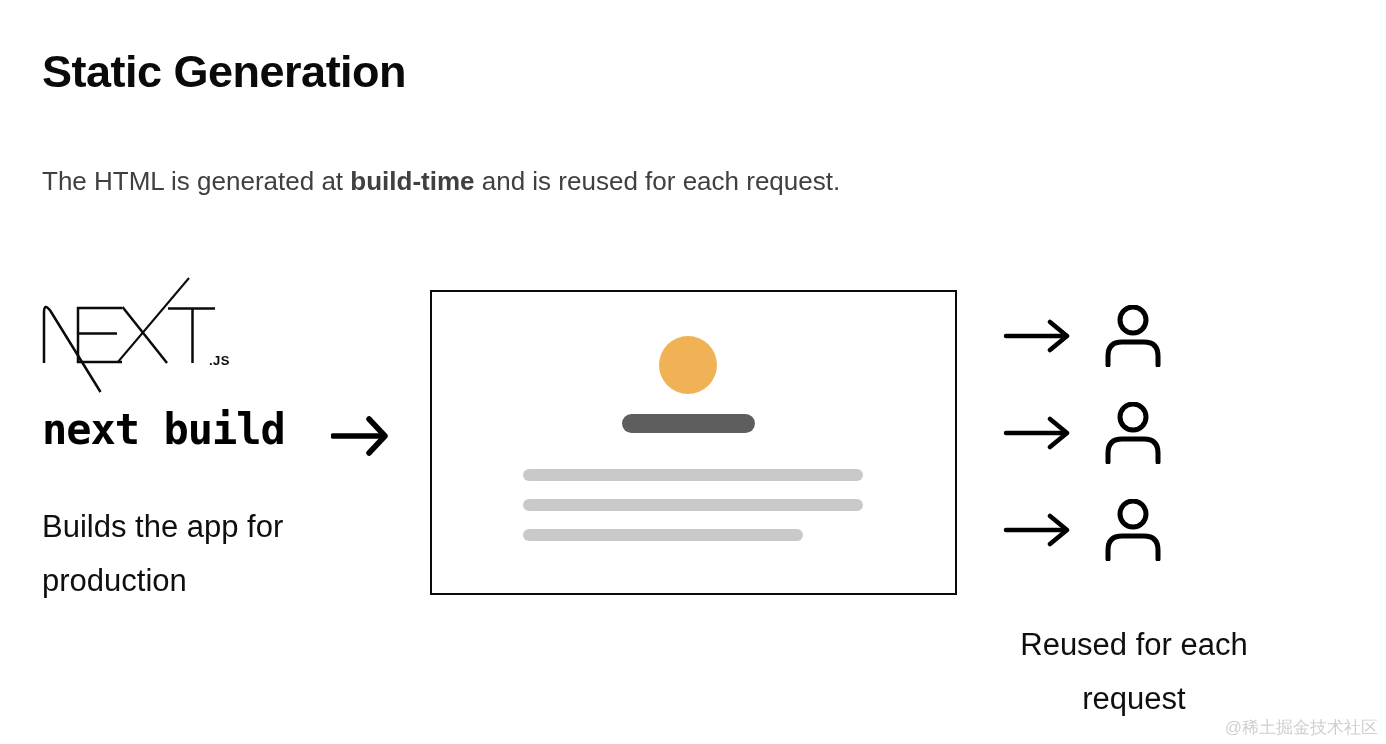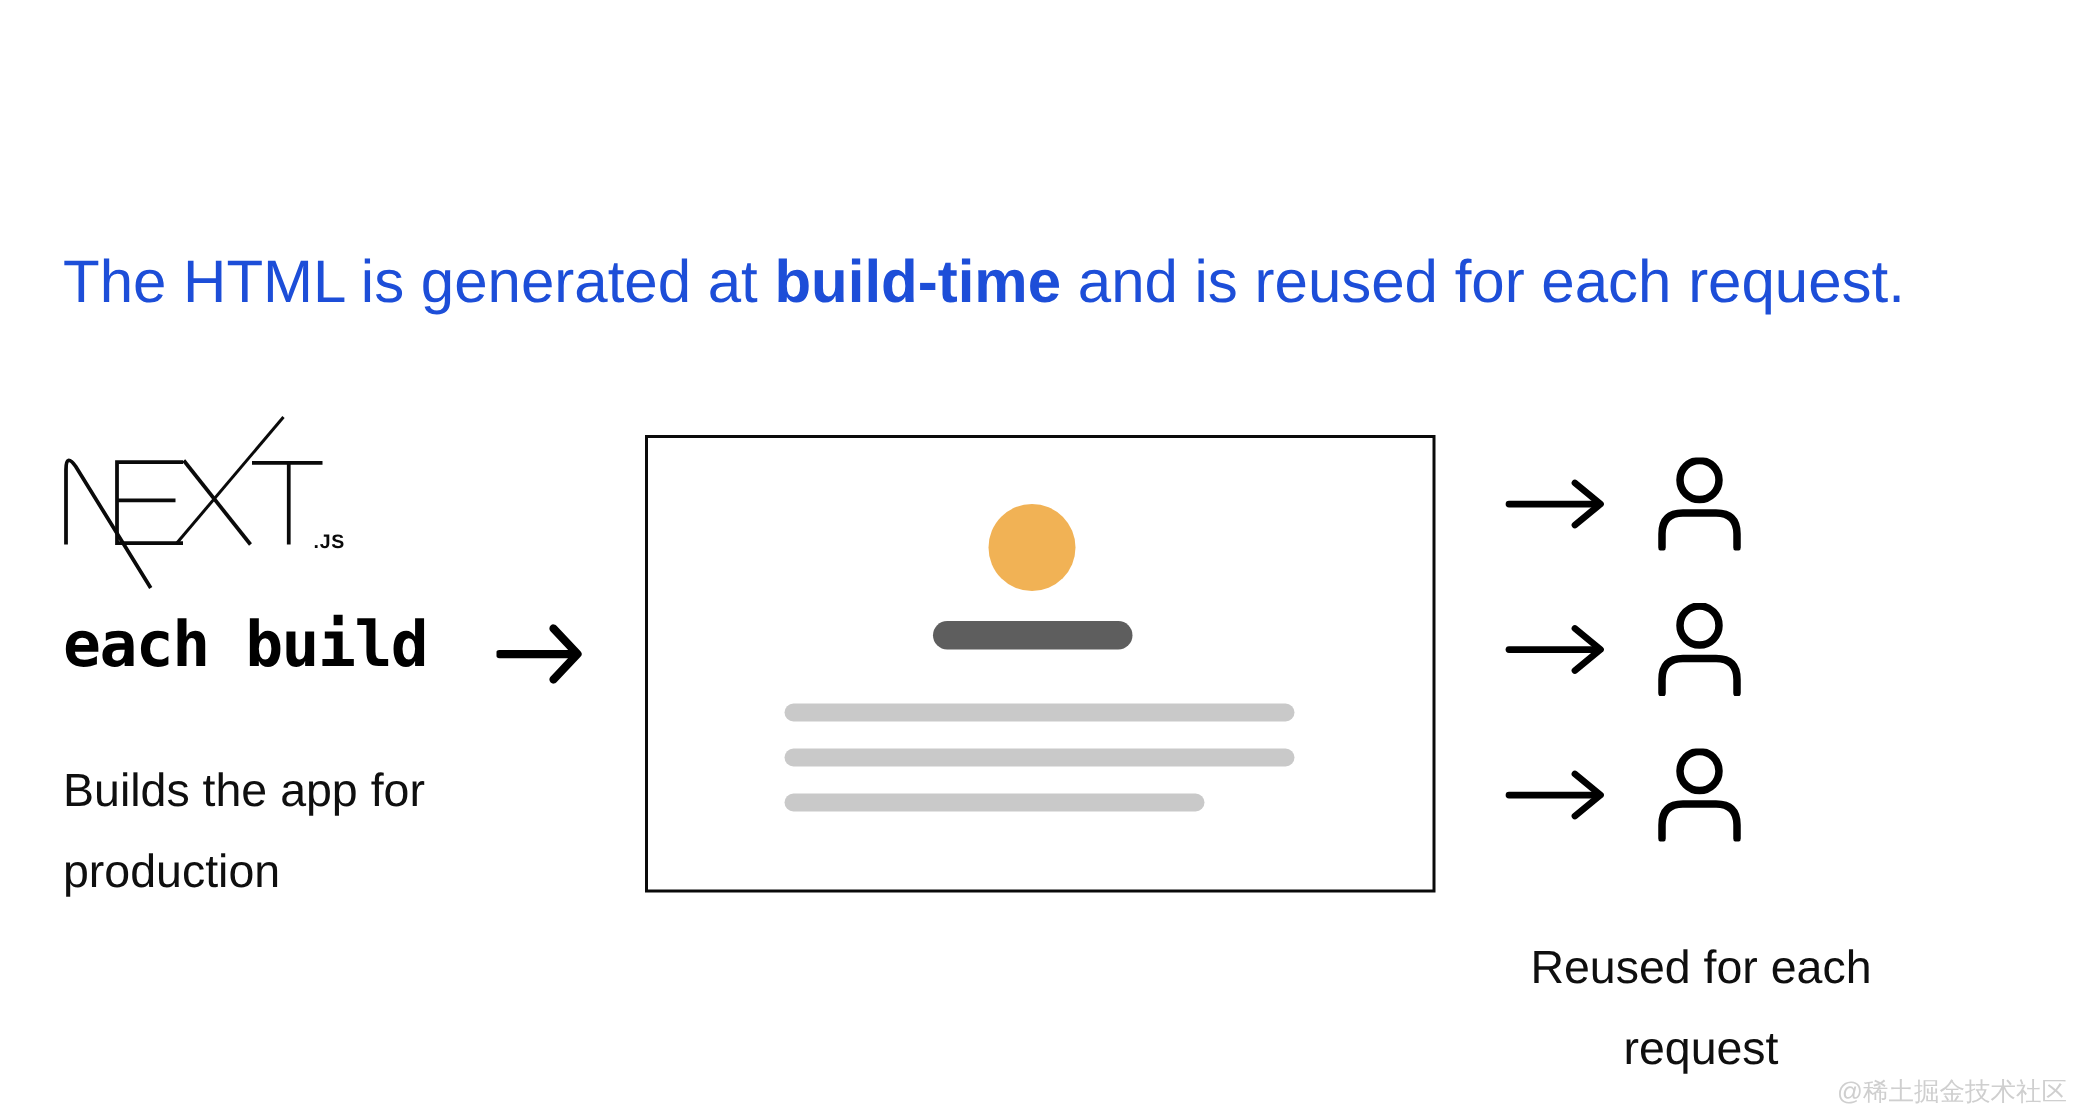--- a/index.html
+++ b/index.html
@@ -19,23 +19,23 @@
     top: 46px;
     font-size: 45px;
     font-weight: 700;
     letter-spacing: -0.5px;
     color: #0a0a0a;
   }
   .subtitle {
     position: absolute;
     left: 42px;
     top: 166px;
-    font-size: 40px;
+    font-size: 26px;
     font-weight: 400;
-    color: #1d4ed8;
+    color: #404040;
     white-space: nowrap;
   }
   .subtitle strong { font-weight: 700; }
 
   .nextjs-logo {
     position: absolute;
     left: 38px;
     top: 276px;
     width: 200px;
     height: 122px;
@@ -146,35 +146,36 @@
     top: 716px;
     font-size: 17px;
     color: #cfcfcf;
   }
 </style>
 </head>
 <body>
 
 <div class="canvas">
 
+  <h1 class="title">Static Generation</h1>
 
   <p class="subtitle"><span>The HTML is generated at </span><strong>build-time</strong><span> and is reused for each request.</span></p>
 
   <svg class="nextjs-logo" viewBox="0 0 200 122" fill="none" xmlns="http://www.w3.org/2000/svg">
     <g stroke="#0a0a0a" stroke-width="2.5" fill="none">
       <path d="M6 87 V37 Q6 26 12.5 35 L62.5 116"></path>
       <path d="M84 32 H40 V86 H84 M40 57.5 H79"></path>
       <path d="M84.5 31 L129 87"></path>
       <path d="M151 2 L79.5 86.5" stroke-width="2"></path>
       <path d="M130 32.5 H177 M154.5 32.5 V87"></path>
     </g>
     <text class="logo-js" x="171" y="89">.JS</text>
   </svg>
 
-  <div class="command">each build</div>
+  <div class="command">next build</div>
 
   <svg class="arrow-build" viewBox="0 0 57 40" fill="none" xmlns="http://www.w3.org/2000/svg">
     <g stroke="#000000" stroke-width="5.5" stroke-linecap="round" stroke-linejoin="round" fill="none">
       <line x1="2" y1="20" x2="51" y2="20"></line>
       <polyline points="38 3 54 20 38 37"></polyline>
     </g>
   </svg>
 
   <p class="caption build-caption">Builds the app for production</p>
 

